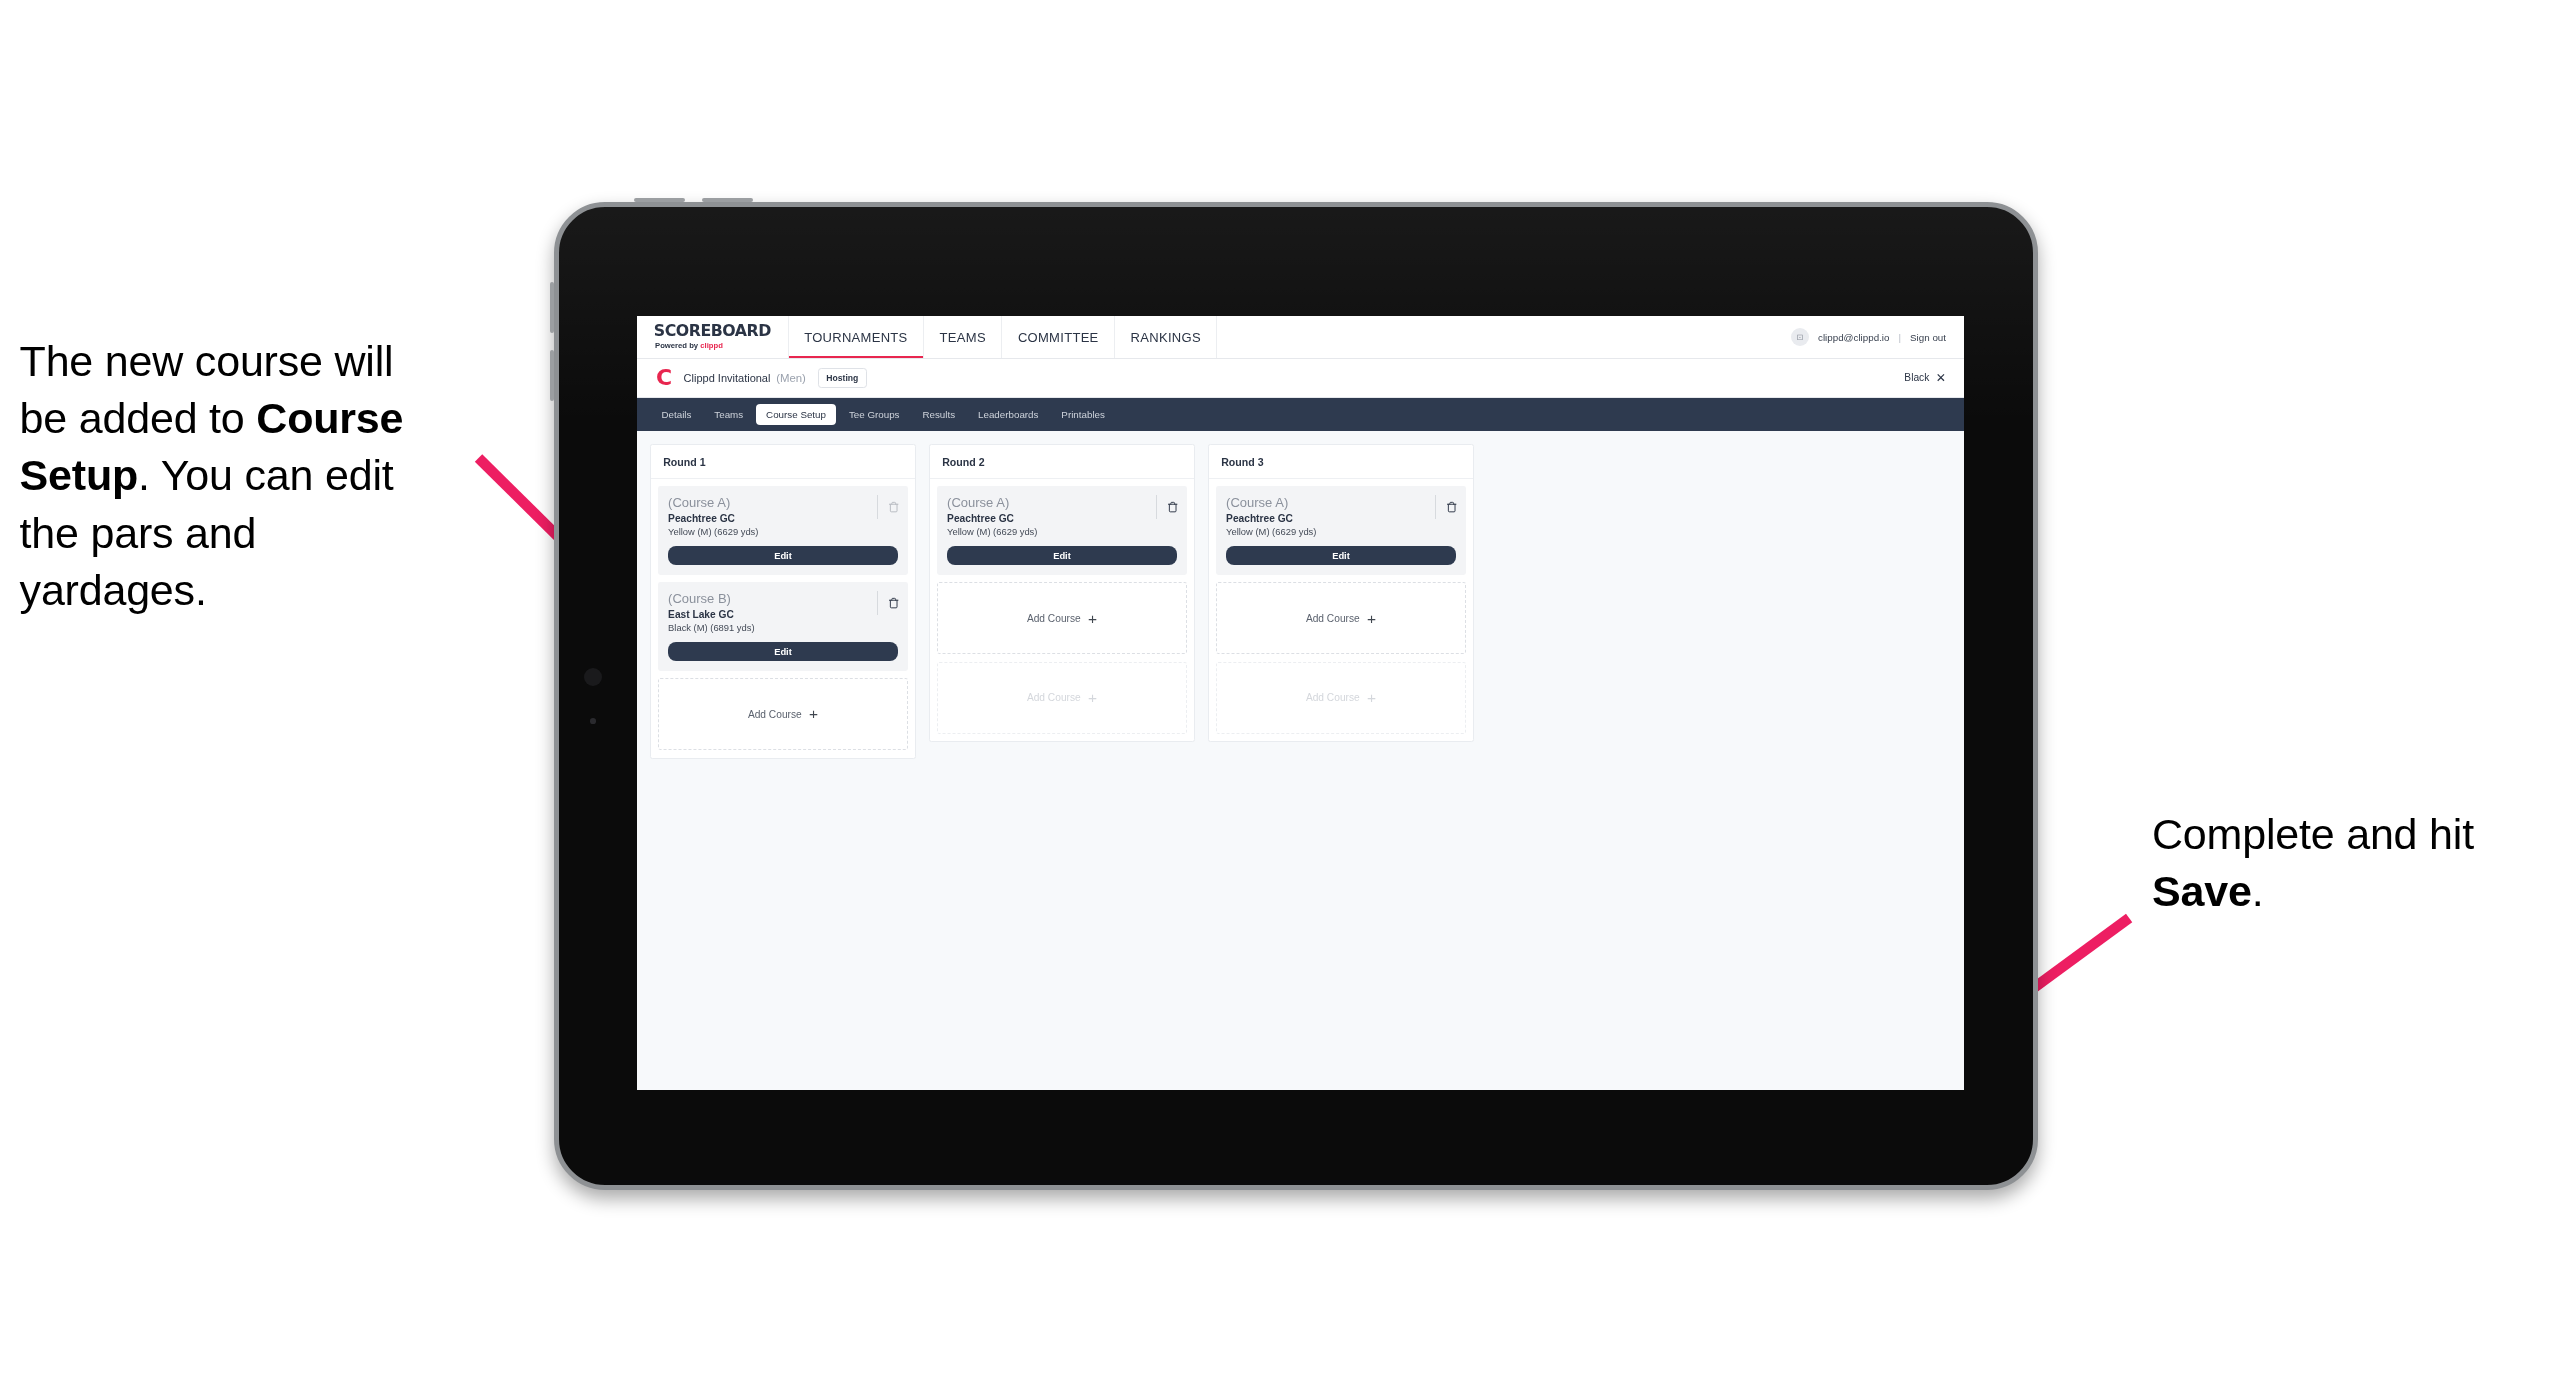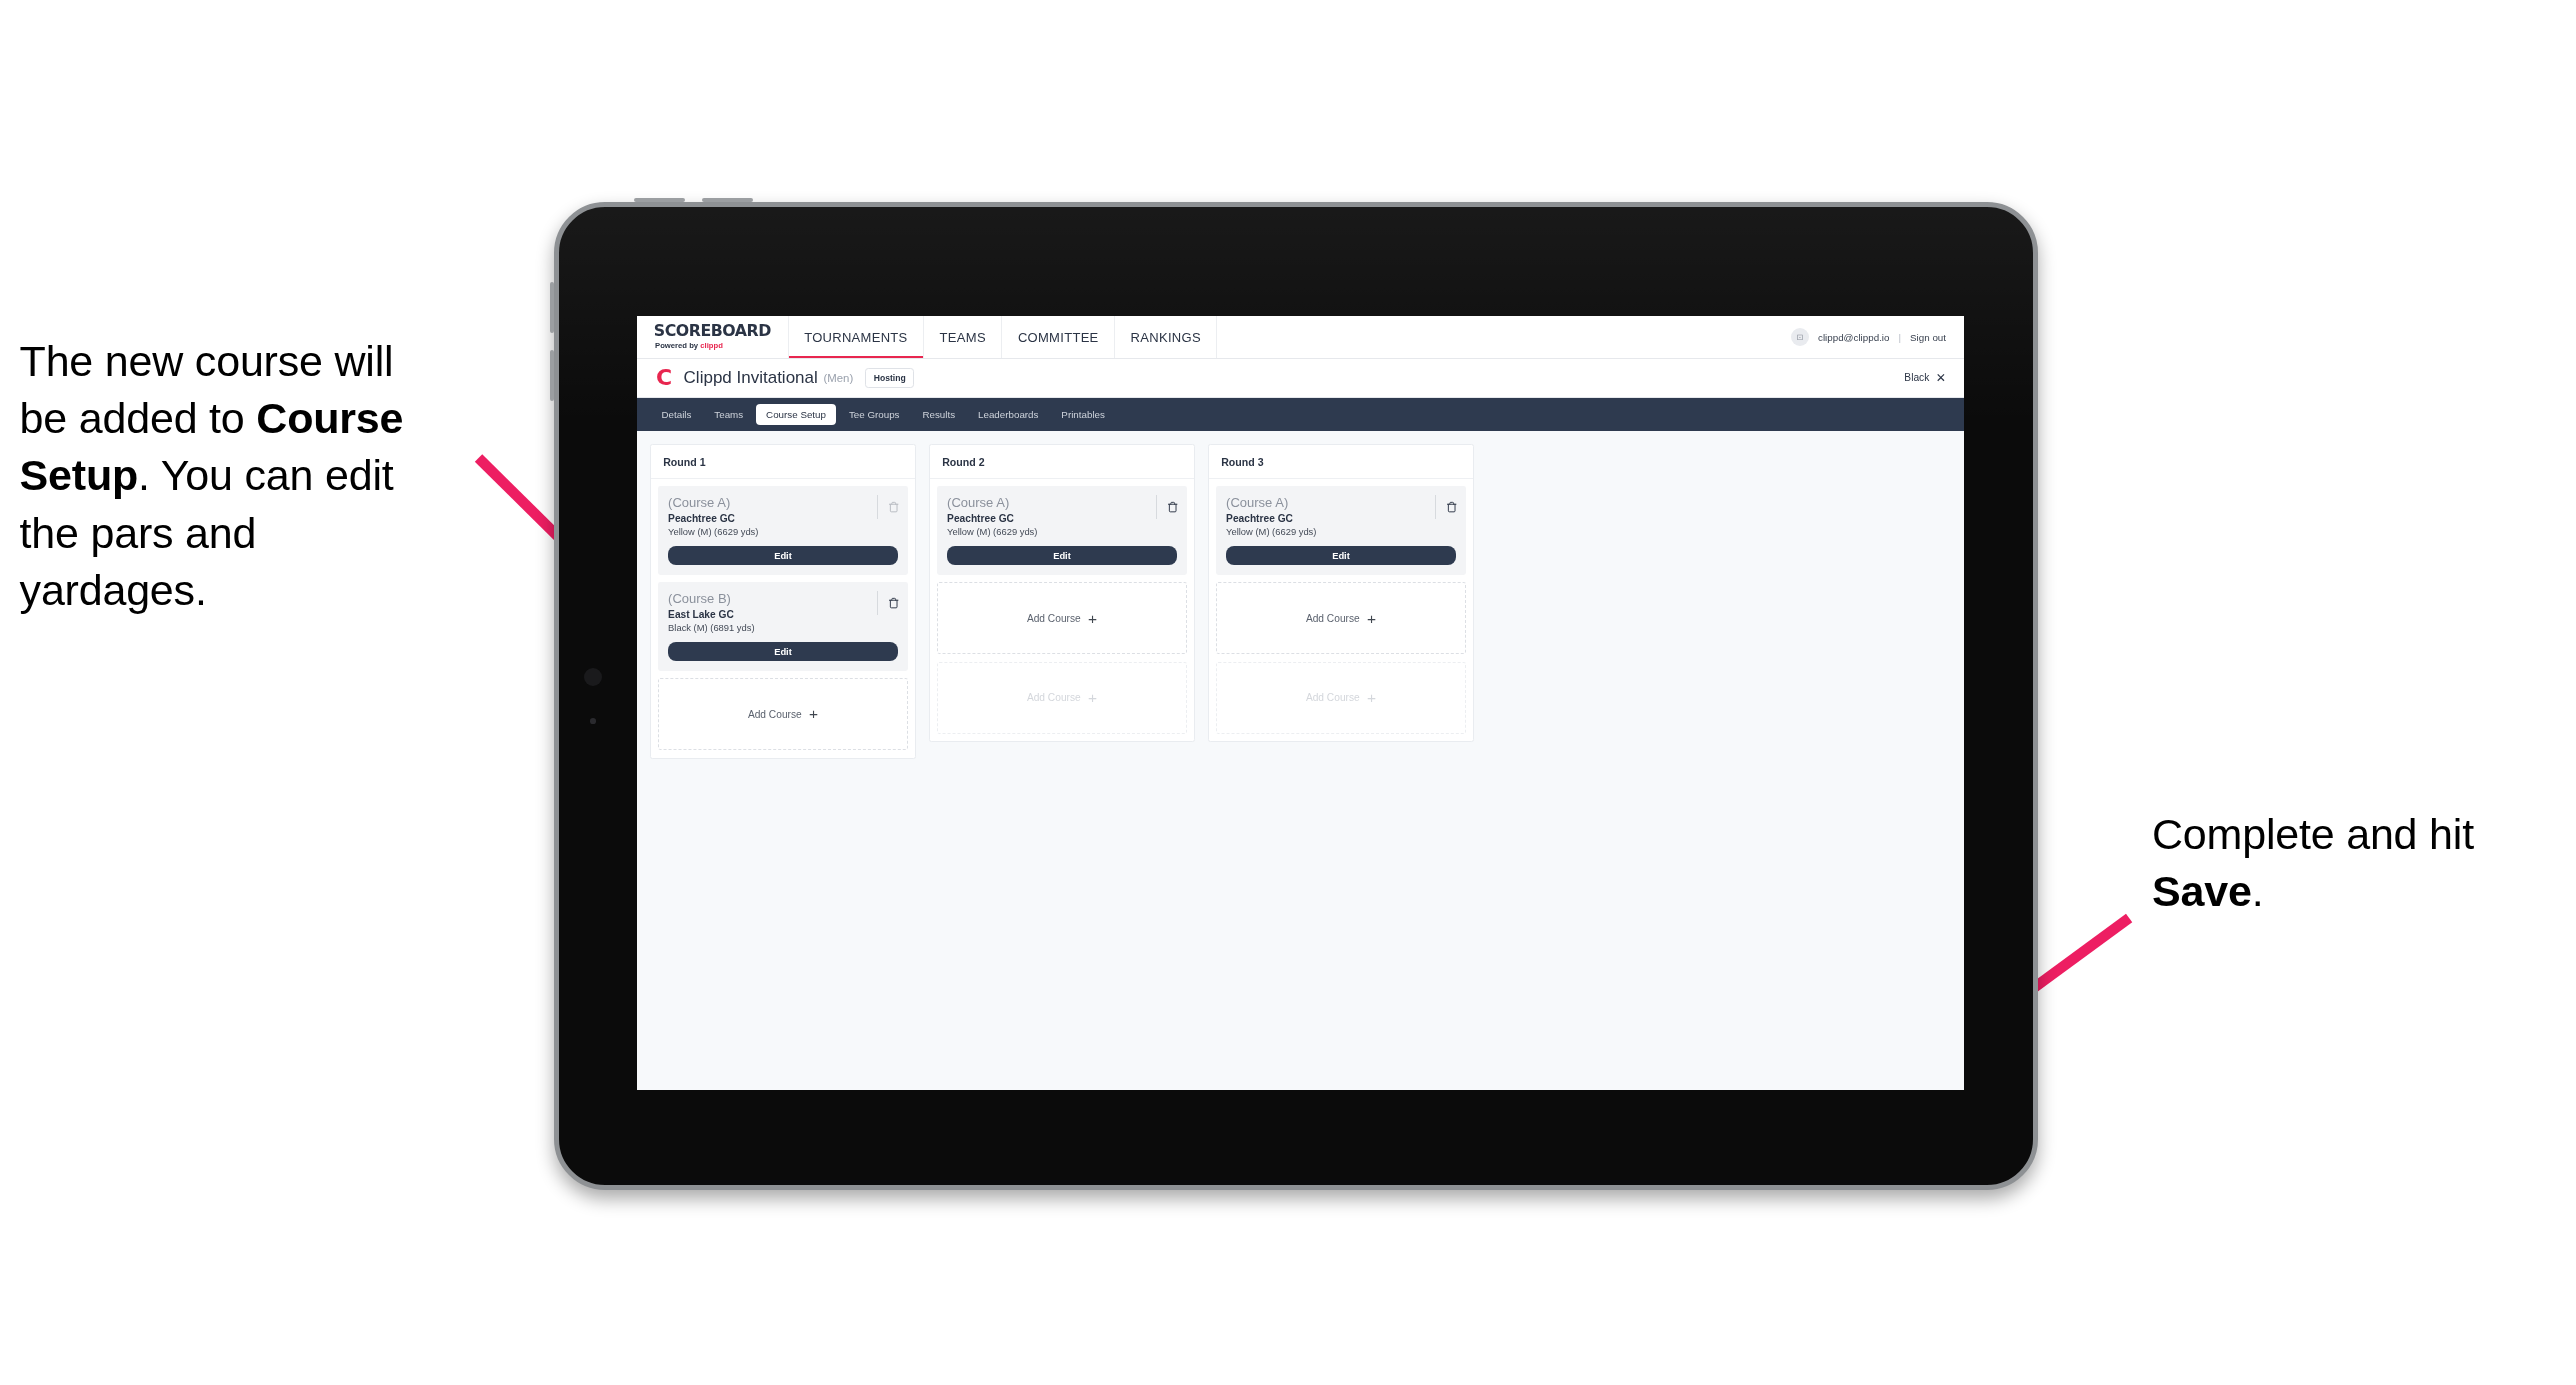--- a/index.html
+++ b/index.html
@@ -129,21 +129,21 @@
     height: 39px; background:#fff;
     display:flex; align-items:center; padding: 0 18px;
     border-bottom: 0.8px solid #e6e8ec;
   }
   .cmark {
     width: 18px; height: 19.6px; margin-right: 10.6px;
     display:flex; align-items:center; justify-content:center;
     color: #e8264f; font-weight: 700; font-size: 22px;
     font-family: "DejaVu Sans", sans-serif; line-height: 1;
   }
-  .t-name { font-size: 17px; color: #2b3445; font-weight: 500; }
+  .t-name { font-size: 11px; color: #2b3445; font-weight: 500; }
   .t-gender { font-size: 11.4px; color: #9aa1ad; margin-left: 5.7px; }
   .badge-hosting {
     margin-left: 12.2px; padding: 4.1px 7.3px;
     border: 0.8px solid #dfe2e7; border-radius: 3.3px;
     font-size: 8.6px; font-weight: 700; color:#2b3445; background:#fff;
   }
   .cancel {
     margin-left: auto; display:flex; align-items:center; gap:6.5px;
     font-size: 10.2px; color: #2b3445; cursor:pointer;
   }

